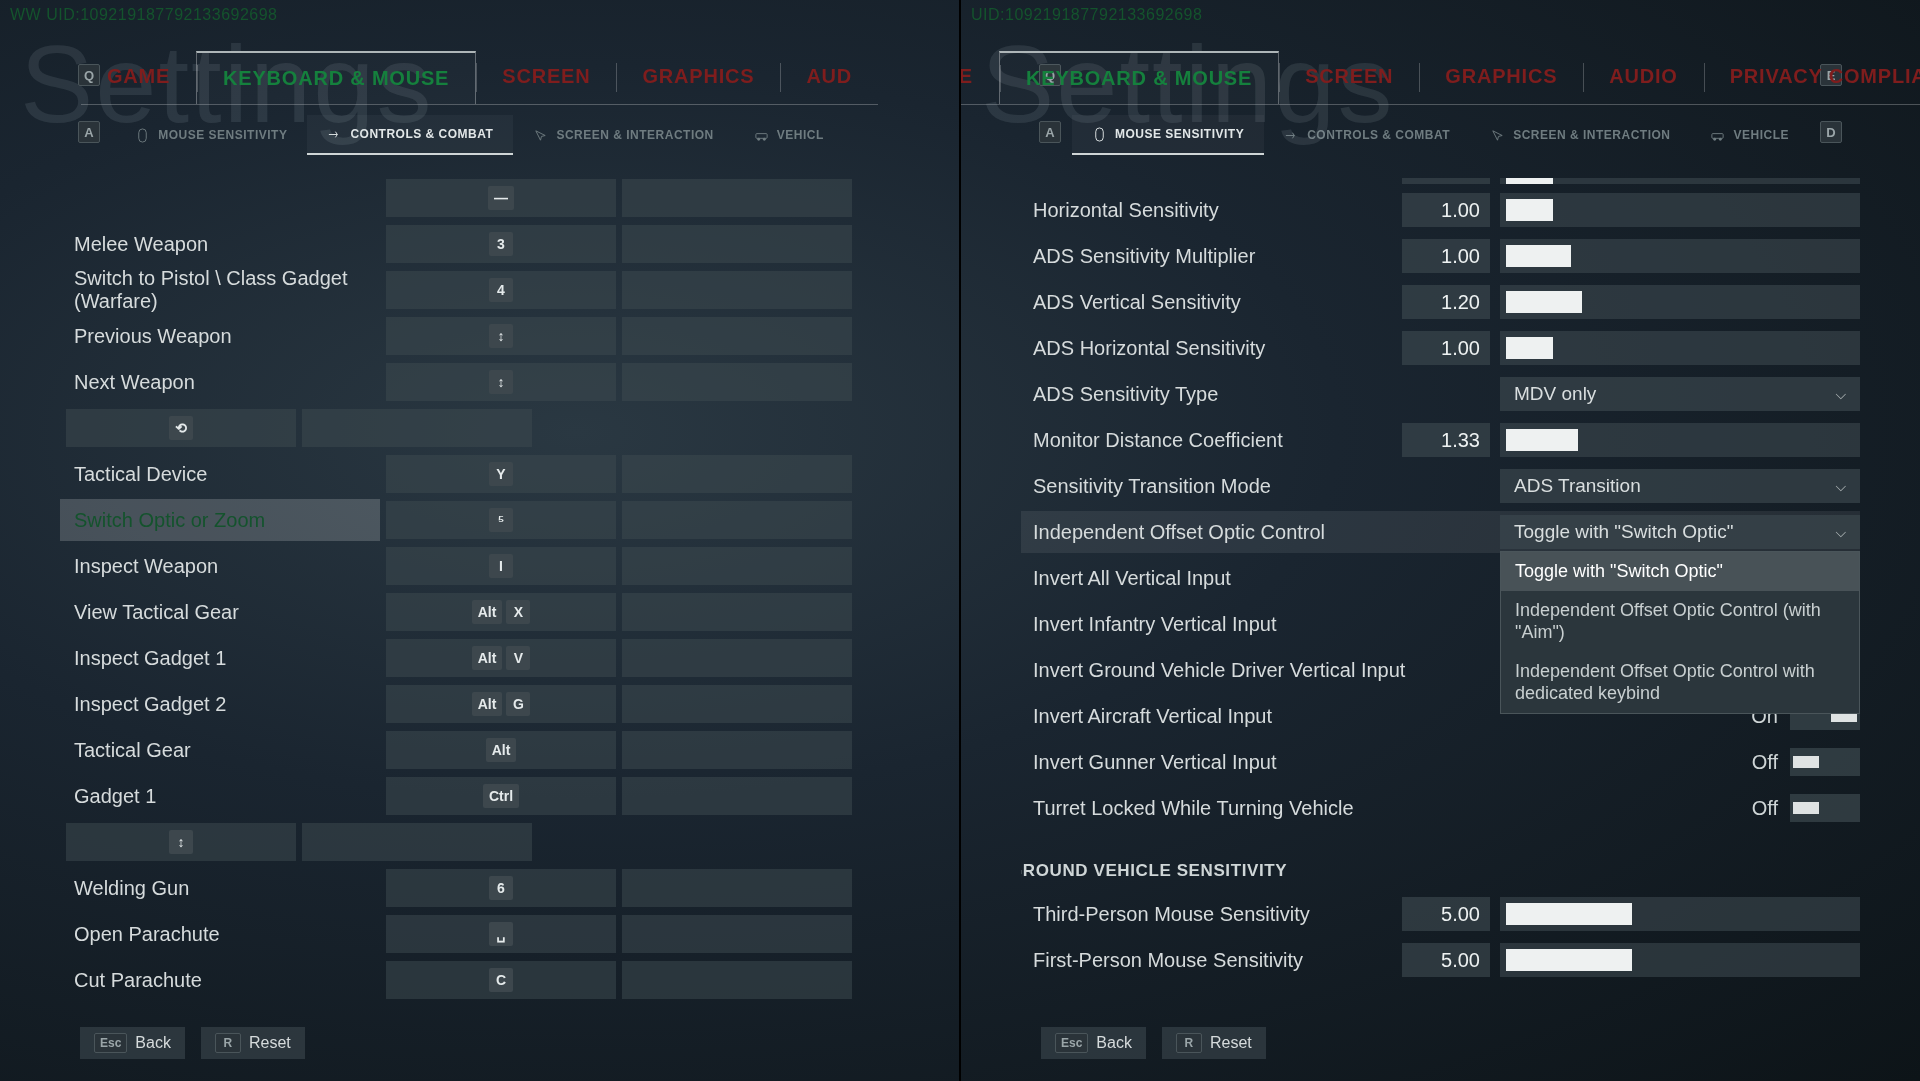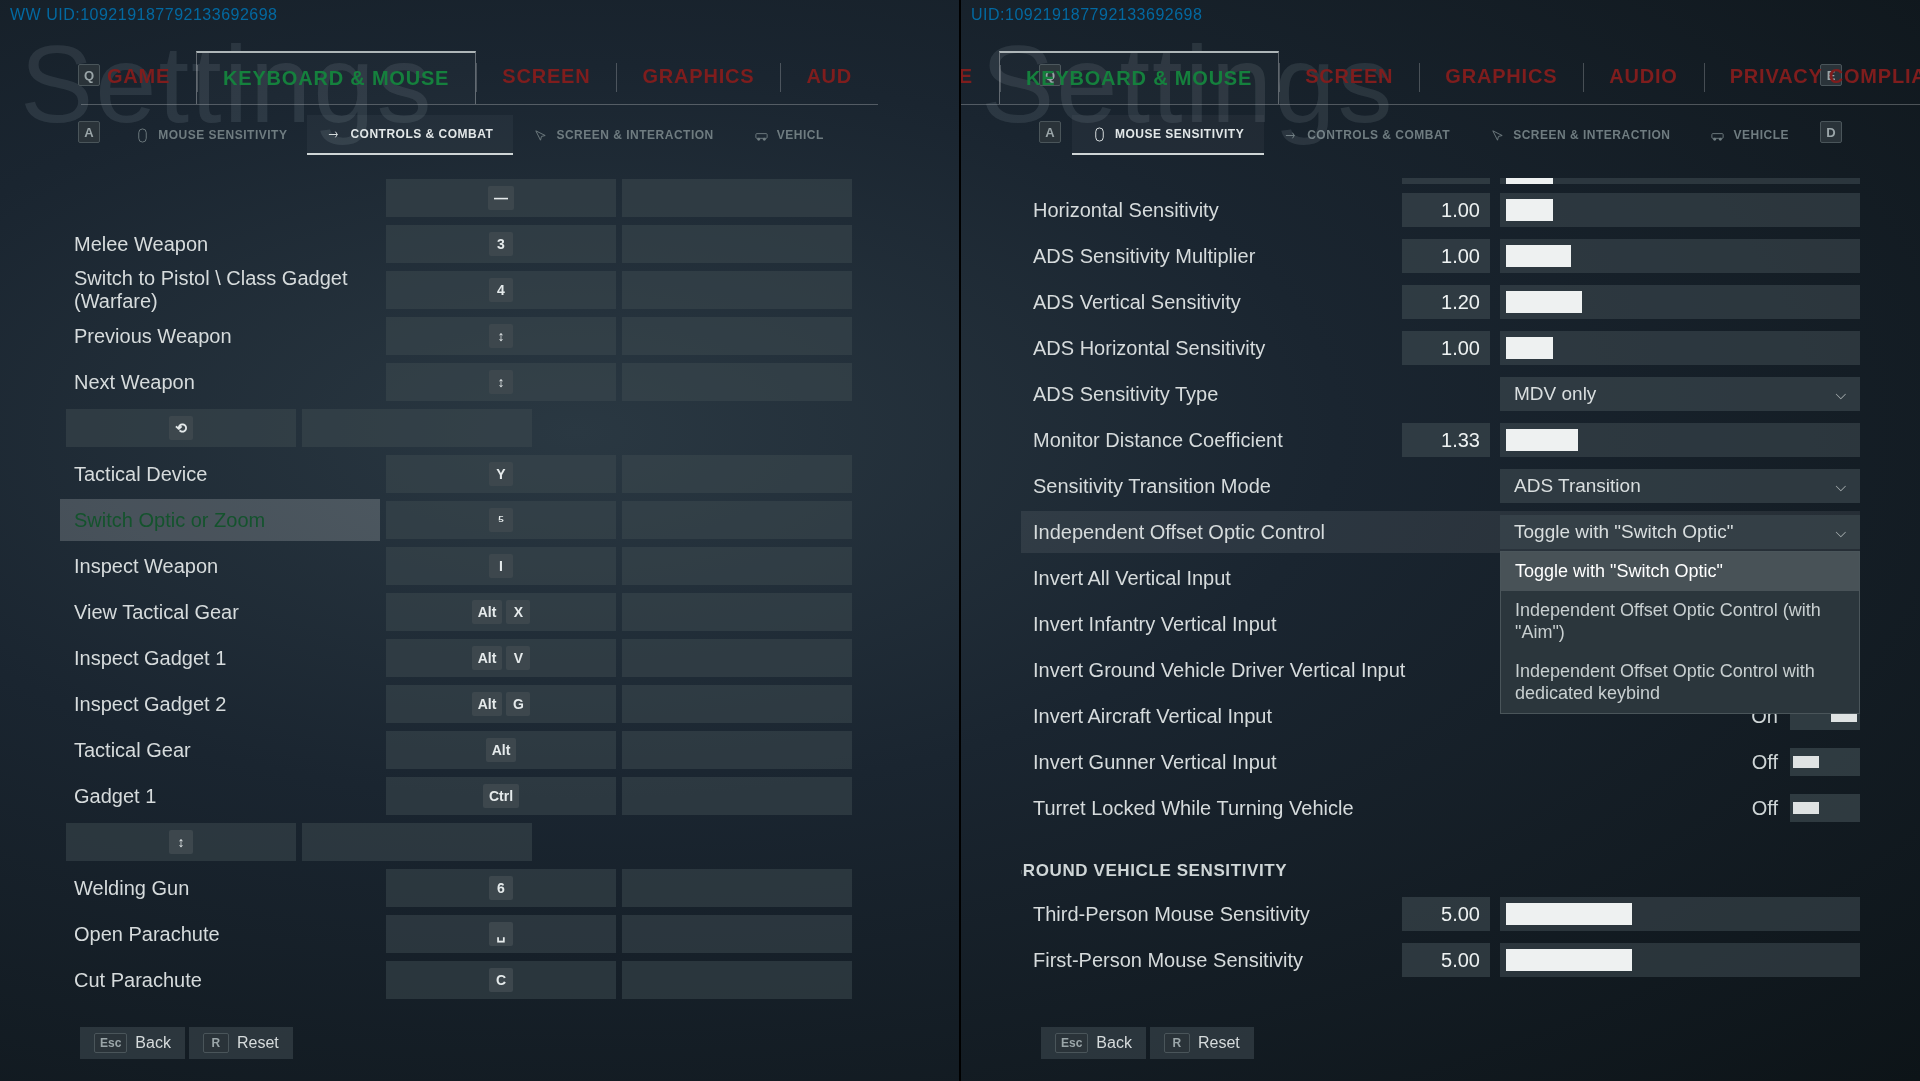--- a/index.html
+++ b/index.html
@@ -14,21 +14,21 @@
 .panes { display: flex; width: 100%; height: 100%; }
 .pane {
   flex: 1;
   position: relative;
   padding: 0 10px;
   overflow: hidden;
 }
 .pane.left { border-right: 2px solid #000; }
 .uid {
   position: absolute; top: 6px; left: 10px;
-  font-size: 16px; color: #0369a1; letter-spacing: 0.5px;
+  font-size: 16px; color: #14532d; letter-spacing: 0.5px;
 }
 .bg-title {
   position: absolute; top: 20px; left: 20px;
   font-size: 110px; font-weight: 300; color: rgba(180,200,205,0.12);
   letter-spacing: 2px; pointer-events: none; user-select: none;
 }
 .topbar {
   display: flex; align-items: center; justify-content: center;
   margin-top: 50px; height: 55px;
 }
@@ -155,21 +155,21 @@
   background: #2b363c; border: 1px solid #4a555a;
   z-index: 20;
 }
 .dd-item {
   padding: 8px 14px; font-size: 18px; color: #c8cfd0; line-height: 1.25;
 }
 .dd-item.sel { background: rgba(255,255,255,0.14); color: #fff; }
 
 .footer {
   position: absolute; bottom: 22px; left: 80px;
-  display: flex; gap: 4px;
+  display: flex; gap: 16px;
 }
 .fbtn {
   display: flex; align-items: center; gap: 8px;
   background: rgba(60,72,78,0.6); padding: 6px 14px;
   font-size: 16px; color: #d6dbdc;
 }
 .fbtn .keyhint { height: 20px; min-width: 26px; font-size: 12px; }
 svg.sico { width: 15px; height: 15px; }
 </style>
 </head>

